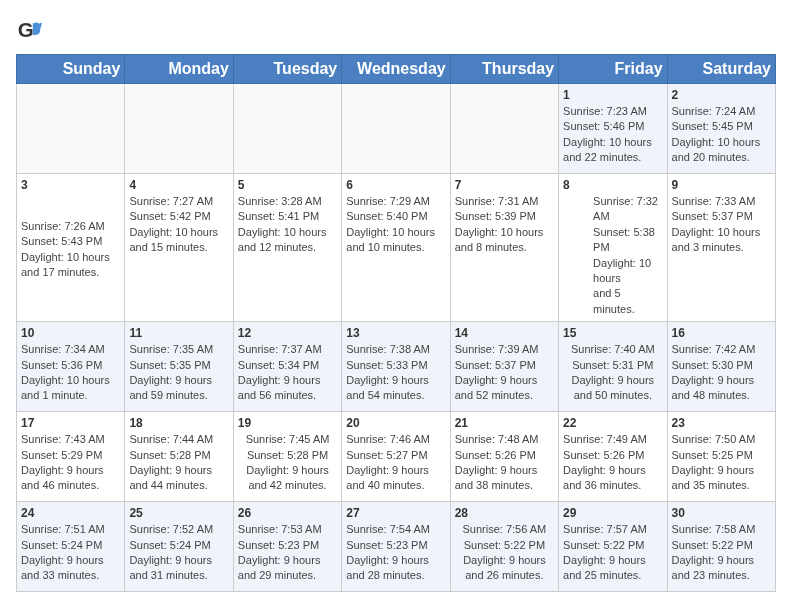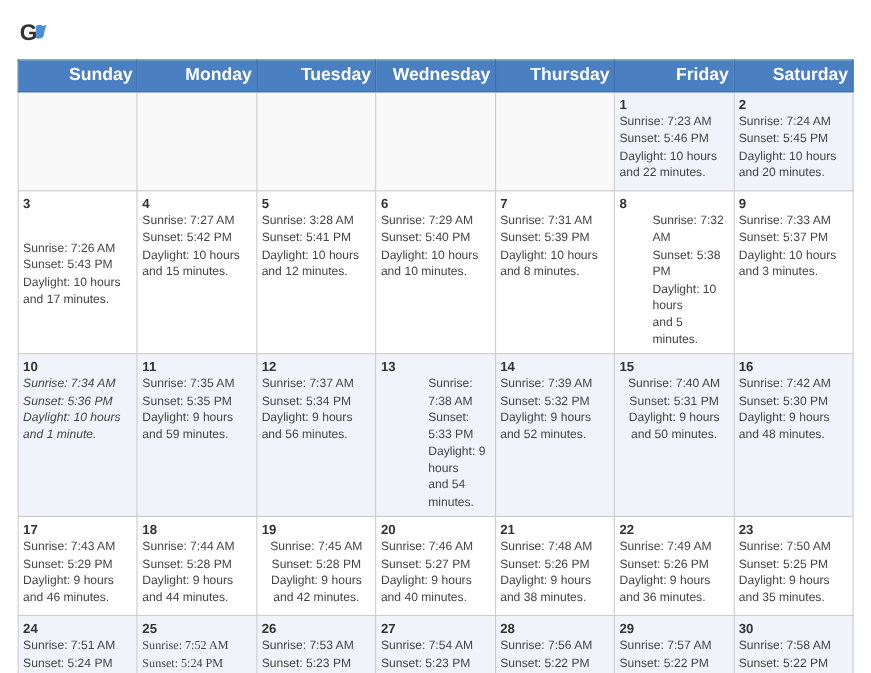--- a/index.html
+++ b/index.html
@@ -190,50 +190,50 @@
           <span class="day-num">9</span>
           <div class="day-info" style="white-space: pre-line;">Sunrise: 7:33 AM
 Sunset: 5:37 PM
 Daylight: 10 hours
 and 3 minutes.</div>
         </td>
       </tr>
       <tr>
         <td class="alt-row">
           <span class="day-num">10</span>
-          <div class="day-info" style="white-space: pre-line; font-style: italic;">Sunrise: 7:34 AM
+          <div class="day-info" style="white-space: pre-line;">Sunrise: 7:34 AM
 Sunset: 5:36 PM
 Daylight: 10 hours
 and 1 minute.</div>
         </td>
         <td class="alt-row">
           <span class="day-num">11</span>
           <div class="day-info" style="white-space: pre-line;">Sunrise: 7:35 AM
 Sunset: 5:35 PM
 Daylight: 9 hours
 and 59 minutes.</div>
         </td>
         <td class="alt-row">
           <span class="day-num">12</span>
           <div class="day-info" style="white-space: pre-line;">Sunrise: 7:37 AM
 Sunset: 5:34 PM
 Daylight: 9 hours
 and 56 minutes.</div>
         </td>
         <td class="alt-row">
           <span class="day-num">13</span>
-          <div class="day-info" style="white-space: pre-line; margin-left: 43px;">Sunrise: 7:38 AM
+          <div class="day-info" style="white-space: pre-line;">Sunrise: 7:38 AM
 Sunset: 5:33 PM
 Daylight: 9 hours
 and 54 minutes.</div>
         </td>
         <td class="alt-row">
           <span class="day-num">14</span>
           <div class="day-info" style="white-space: pre-line;">Sunrise: 7:39 AM
-Sunset: 5:32 PM
+Sunset: 5:37 PM
 Daylight: 9 hours
 and 52 minutes.</div>
         </td>
         <td class="alt-row">
           <span class="day-num">15</span>
           <div class="day-info" style="white-space: pre-line; text-align: center;">Sunrise: 7:40 AM
 Sunset: 5:31 PM
 Daylight: 9 hours
 and 50 minutes.</div>
         </td>
@@ -299,42 +299,42 @@
       <tr>
         <td class="alt-row">
           <span class="day-num">24</span>
           <div class="day-info" style="white-space: pre-line;">Sunrise: 7:51 AM
 Sunset: 5:24 PM
 Daylight: 9 hours
 and 33 minutes.</div>
         </td>
         <td class="alt-row">
           <span class="day-num">25</span>
-          <div class="day-info" style="white-space: pre-line; font-family: Liberation Serif, serif;">Sunrise: 7:52 AM
+          <div class="day-info" style="white-space: pre-line;">Sunrise: 7:52 AM
 Sunset: 5:24 PM
 Daylight: 9 hours
 and 31 minutes.</div>
         </td>
         <td class="alt-row">
           <span class="day-num">26</span>
           <div class="day-info" style="white-space: pre-line;">Sunrise: 7:53 AM
 Sunset: 5:23 PM
 Daylight: 9 hours
 and 29 minutes.</div>
         </td>
         <td class="alt-row">
           <span class="day-num">27</span>
           <div class="day-info" style="white-space: pre-line;">Sunrise: 7:54 AM
 Sunset: 5:23 PM
 Daylight: 9 hours
 and 28 minutes.</div>
         </td>
         <td class="alt-row">
           <span class="day-num">28</span>
-          <div class="day-info" style="white-space: pre-line;">Sunrise: 7:56 AM
+          <div class="day-info" style="white-space: pre-line; text-align: center;">Sunrise: 7:56 AM
 Sunset: 5:22 PM
 Daylight: 9 hours
 and 26 minutes.</div>
         </td>
         <td class="alt-row">
           <span class="day-num">29</span>
           <div class="day-info" style="white-space: pre-line;">Sunrise: 7:57 AM
 Sunset: 5:22 PM
 Daylight: 9 hours
 and 25 minutes.</div>

